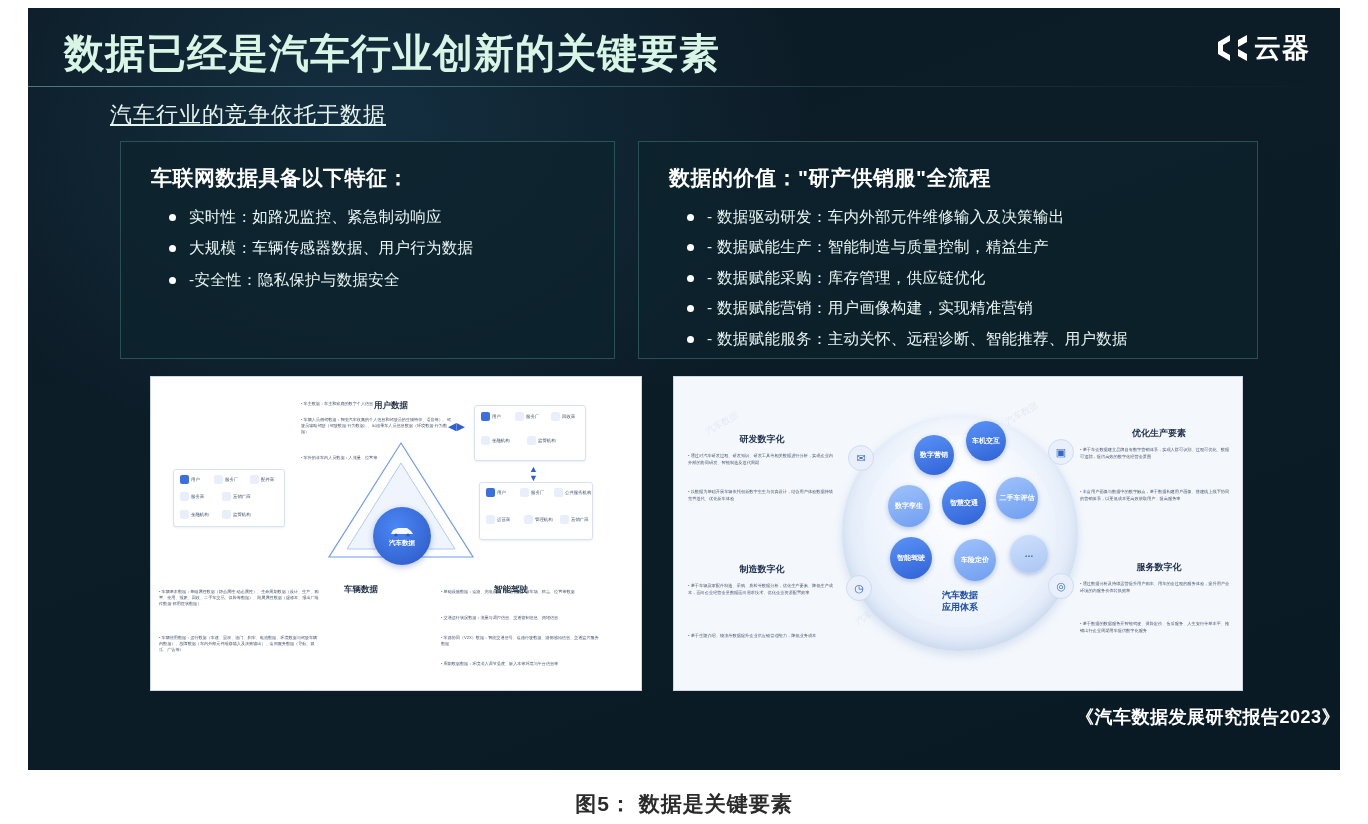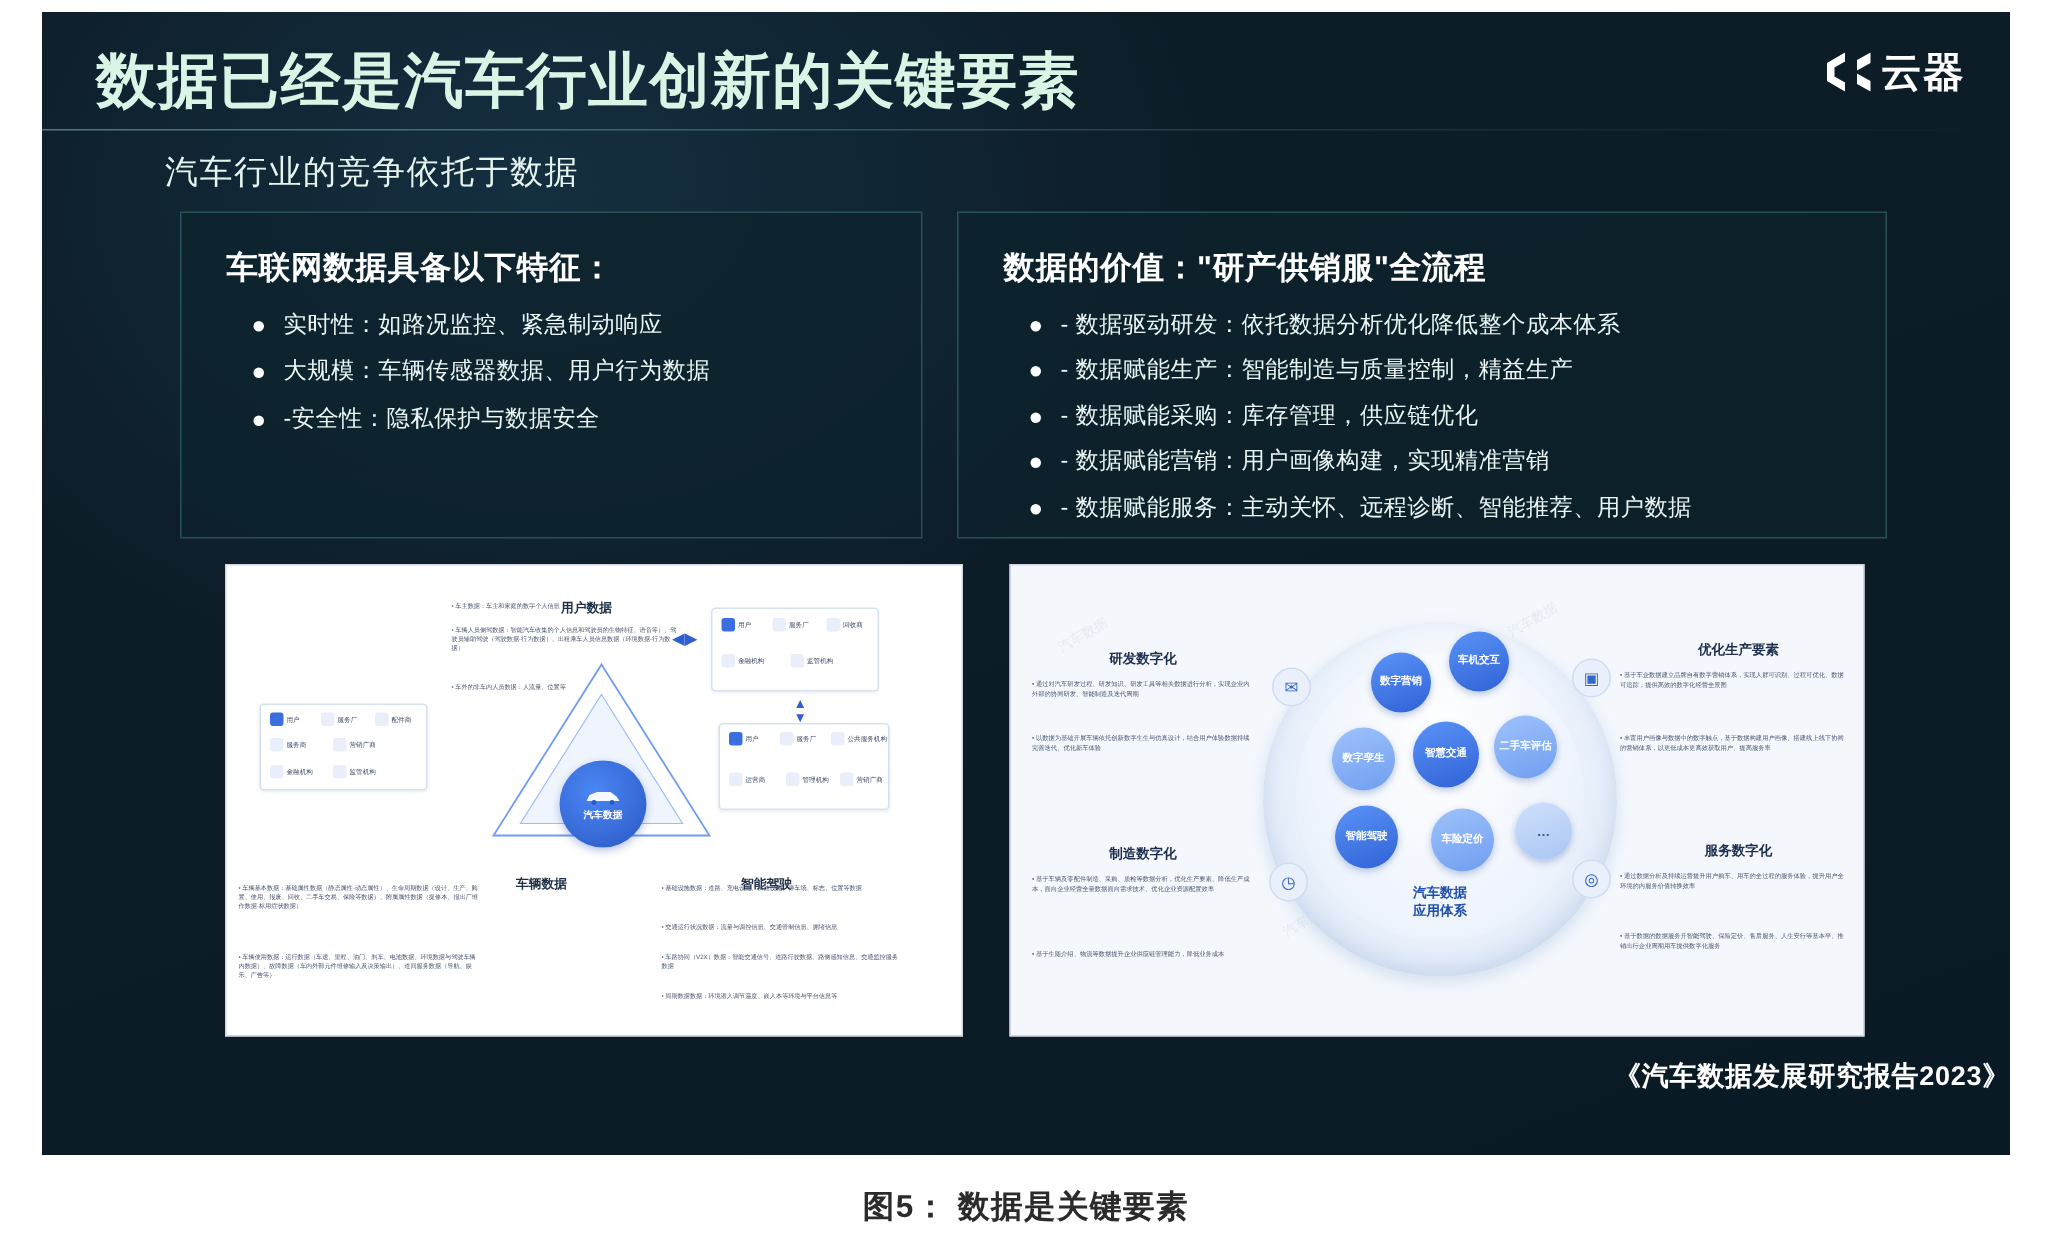--- a/index.html
+++ b/index.html
@@ -85,20 +85,21 @@
   }
 
   
   .subtitle {
     position: absolute;
     left: 82px;
     top: 92px;
     font-size: 22px;
     color: #e6f4ef;
     letter-spacing: 1px;
+    text-decoration: underline;
   }
 
   
   .panel {
     position: absolute;
     top: 133px;
     height: 218px;
     background: rgba(12, 34, 44, 0.72);
     border: 1px solid rgba(120, 200, 195, 0.28);
     box-sizing: border-box;
@@ -324,21 +325,21 @@
       <ul class="bullet-list">
         <li class="bullet-item">实时性：如路况监控、紧急制动响应</li>
         <li class="bullet-item">大规模：车辆传感器数据、用户行为数据</li>
         <li class="bullet-item">-安全性：隐私保护与数据安全</li>
       </ul>
     </div>
 
     <div class="panel panel-right">
       <div class="panel-title">数据的价值："研产供销服"全流程</div>
       <ul class="bullet-list">
-        <li class="bullet-item">- 数据驱动研发：依托数据分析优化降低整个成本体系</li>
+        <li class="bullet-item">- 数据驱动研发：车内外部元件维修输入及决策输出</li>
         <li class="bullet-item">- 数据赋能生产：智能制造与质量控制，精益生产</li>
         <li class="bullet-item">- 数据赋能采购：库存管理，供应链优化</li>
         <li class="bullet-item">- 数据赋能营销：用户画像构建，实现精准营销</li>
         <li class="bullet-item">- 数据赋能服务：主动关怀、远程诊断、智能推荐、用户数据</li>
       </ul>
     </div>
 
     <div class="figure figure-left">
 
       <div class="lf lf-title" style="left:150px; top:8px; width:180px;">用户数据</div>

